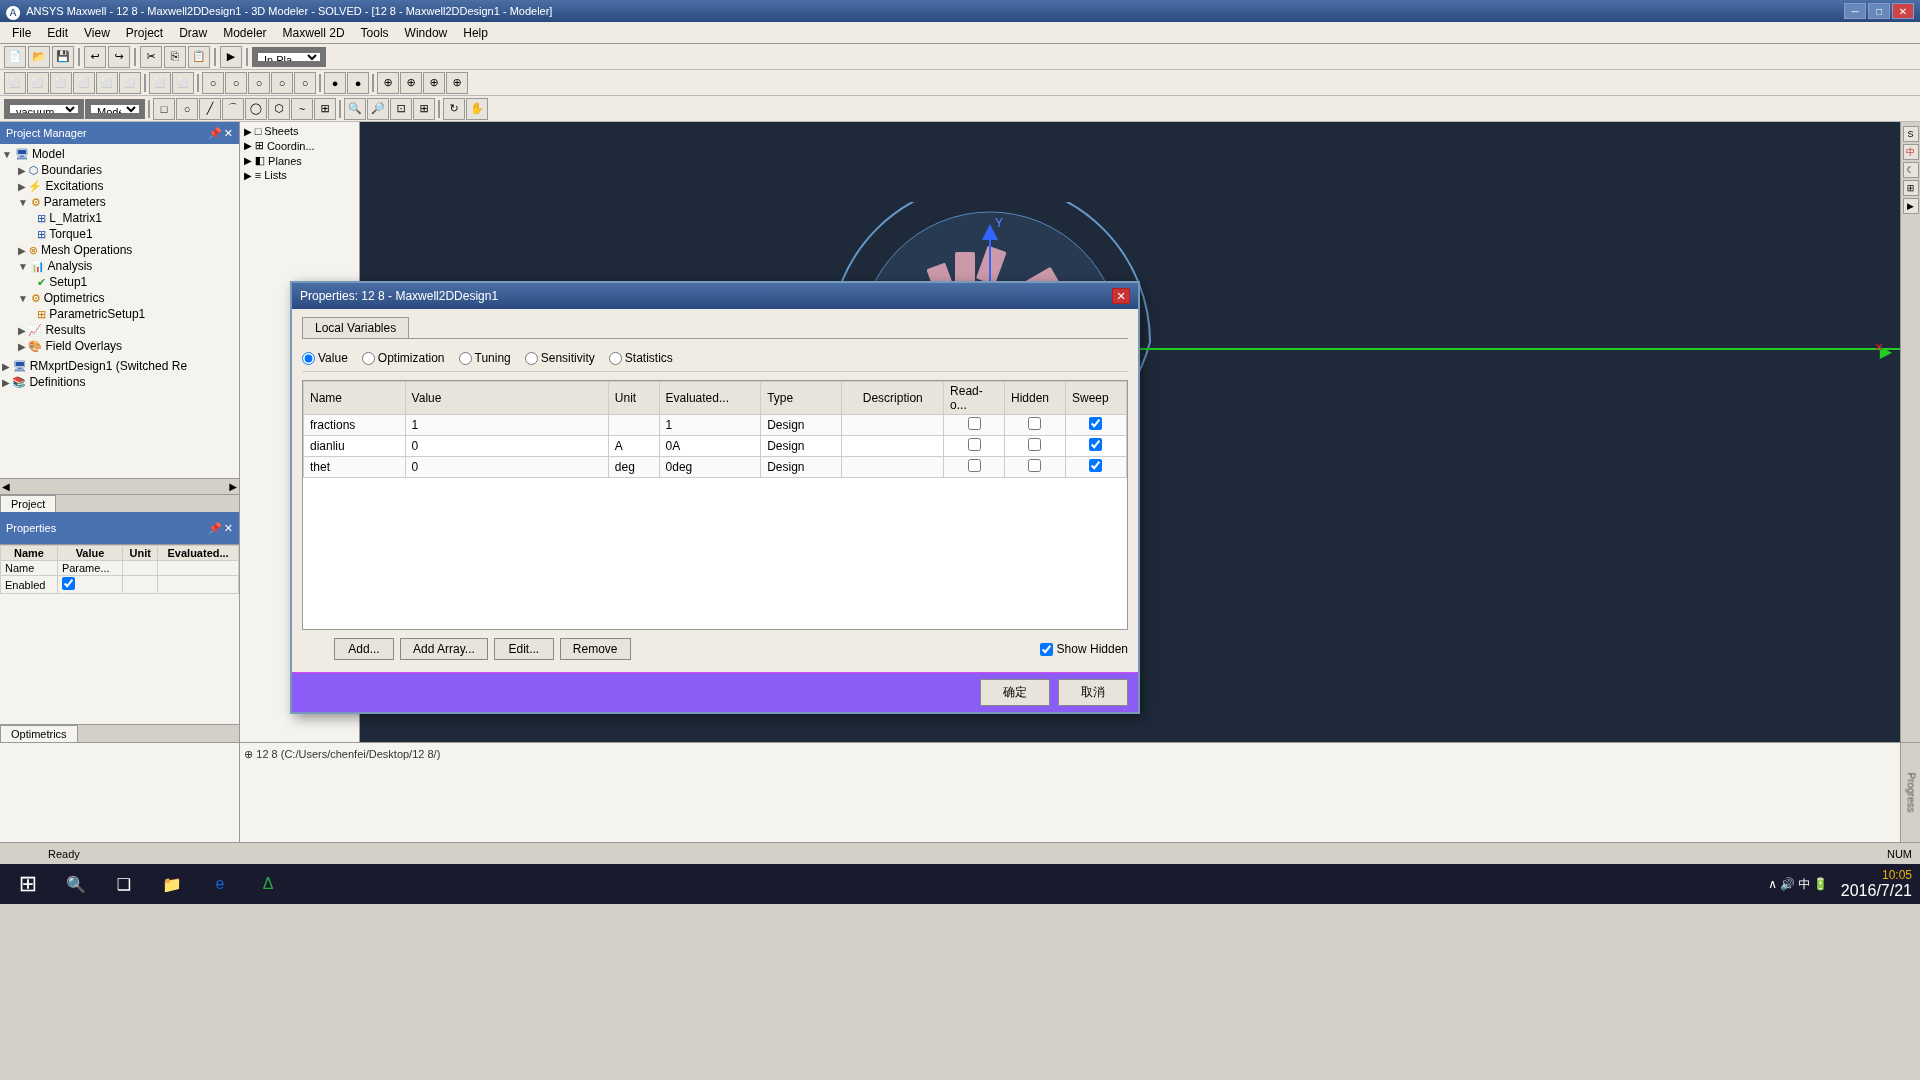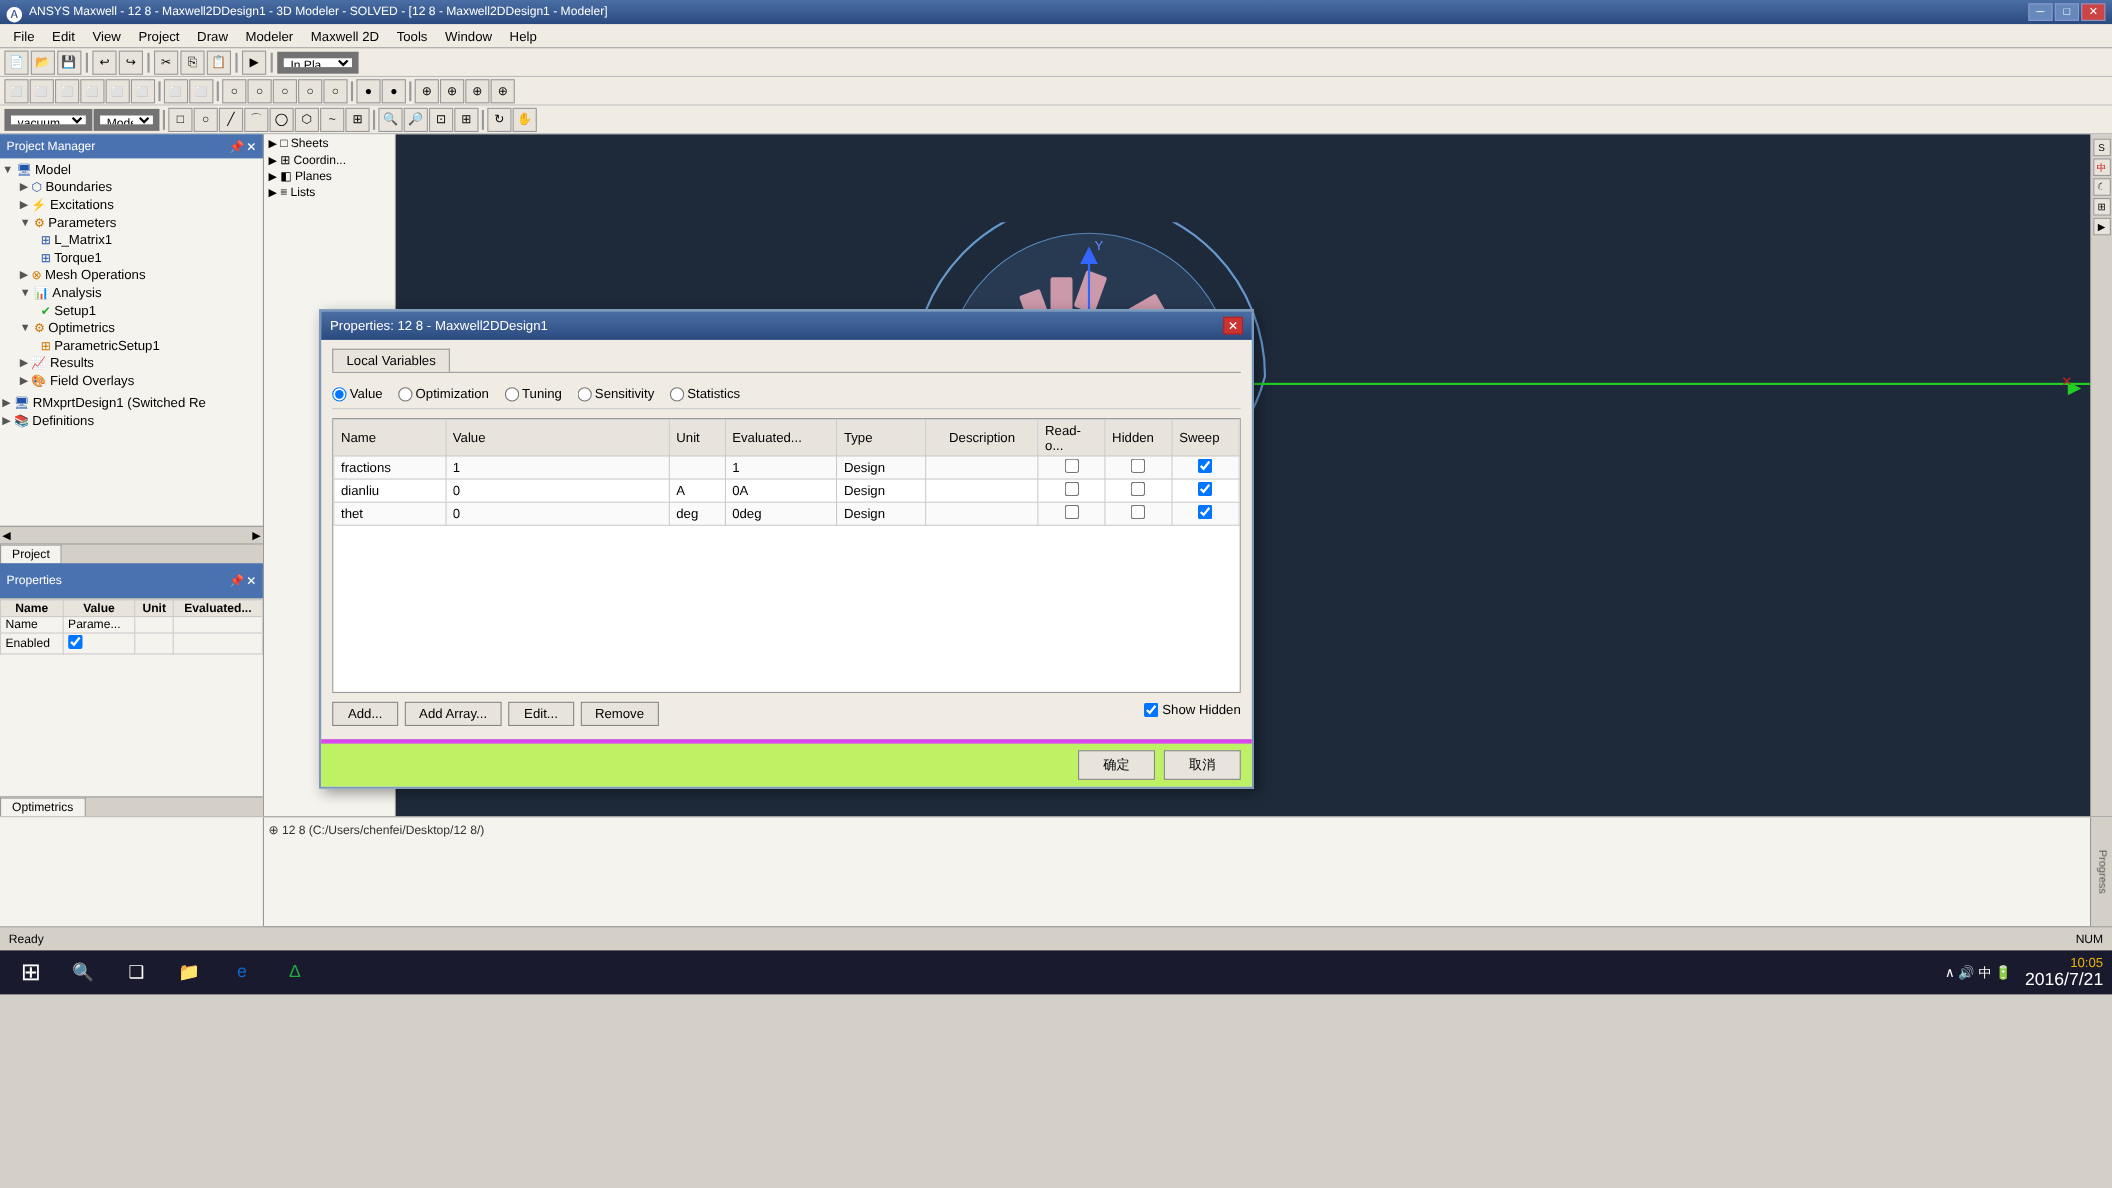--- a/index.html
+++ b/index.html
@@ -74,21 +74,21 @@
     .checkbox-cell { text-align: center; }
     input[type="checkbox"] { margin: 0; }
 
     
     #dialog-bottom { padding: 6px 10px; display: flex; align-items: center; justify-content: space-between; }
     #show-hidden { display: flex; align-items: center; gap: 4px; font-size: 12px; }
     .dialog-btn { padding: 3px 12px; background: #e8e4dc; border: 1px solid #888; cursor: pointer; font-size: 12px; min-width: 60px; }
     #action-btns { display: flex; gap: 6px; }
 
     
-    #confirm-btns { display: flex; justify-content: flex-end; gap: 8px; padding: 6px 10px; border-top: 4px solid #d946ef; background: #bef264; }
+    #confirm-btns { display: flex; justify-content: flex-end; gap: 8px; padding: 6px 10px; border-top: 1px solid #d946ef; background: #8b5cf6; }
     .confirm-btn { padding: 4px 20px; background: #e8e4dc; border: 1px solid #888; cursor: pointer; font-size: 12px; min-width: 70px; }
 
     
     #right-toolbar { width: 20px; background: #d4d0c8; border-left: 1px solid #999; display: flex; flex-direction: column; align-items: center; padding: 4px 2px; gap: 2px; }
     .rt-btn { width: 16px; height: 16px; background: #e8e4dc; border: 1px solid #999; font-size: 9px; display: flex; align-items: center; justify-content: center; cursor: pointer; }
 
     
     #canvas-tree { width: 120px; background: #f5f3ee; border-right: 1px solid #999; font-size: 11px; padding: 2px; }
     .ct-item { display: flex; align-items: center; gap: 3px; padding: 1px 2px; cursor: pointer; }
 
@@ -507,21 +507,21 @@
               <td></td>
               <td class="checkbox-cell"><input type="checkbox" style=""></td>
               <td class="checkbox-cell"><input type="checkbox" style=""></td>
               <td class="checkbox-cell"><input type="checkbox" checked="" style=""></td>
             </tr>
           </tbody>
         </table>
       </div>
 
       
-      <div id="dialog-bottom" style="display:flex;align-items:flex-start;justify-content:space-between;padding:8px 0 4px 0;">
+      <div id="dialog-bottom" style="display:flex;align-items:center;justify-content:space-between;padding:8px 0 4px 0;margin-left:32px;">
         <div id="action-btns">
           <button class="dialog-btn">Add...</button>
           <button class="dialog-btn">Add Array...</button>
           <button class="dialog-btn">Edit...</button>
           <button class="dialog-btn">Remove</button>
         </div>
         <div id="show-hidden">
           <input type="checkbox" checked="" style="">
           <span>Show Hidden</span>
         </div>
@@ -541,21 +541,21 @@
     <div style="flex:1;padding:4px;">
       <span style="font-size:11px;color:#333;">⊕ 12 8 (C:/Users/chenfei/Desktop/12 8/)</span>
     </div>
     <div style="width:20px;background:#d4d0c8;border-left:1px solid #999;display:flex;align-items:center;justify-content:center;">
       <span style="transform:rotate(90deg);font-size:10px;white-space:nowrap;color:#555;">Progress</span>
     </div>
   </div>
 </div>
 
 <div id="statusbar">
-  <span style="flex:1;">Ready</span>
+  <span style="flex:1;margin-left:40px;">Ready</span>
   <span>NUM</span>
 </div>
 
 <div id="taskbar">
   <div id="taskbar-left">
     <div class="taskbar-btn" style="font-size:22px;">⊞</div>
     <div class="taskbar-btn" style="font-size:16px;">🔍</div>
     <div class="taskbar-btn" style="font-size:16px;">❑</div>
     <div class="taskbar-btn" style="font-size:16px;">📁</div>
     <div class="taskbar-btn" style="font-size:16px;color:#1166cc;">e</div>

